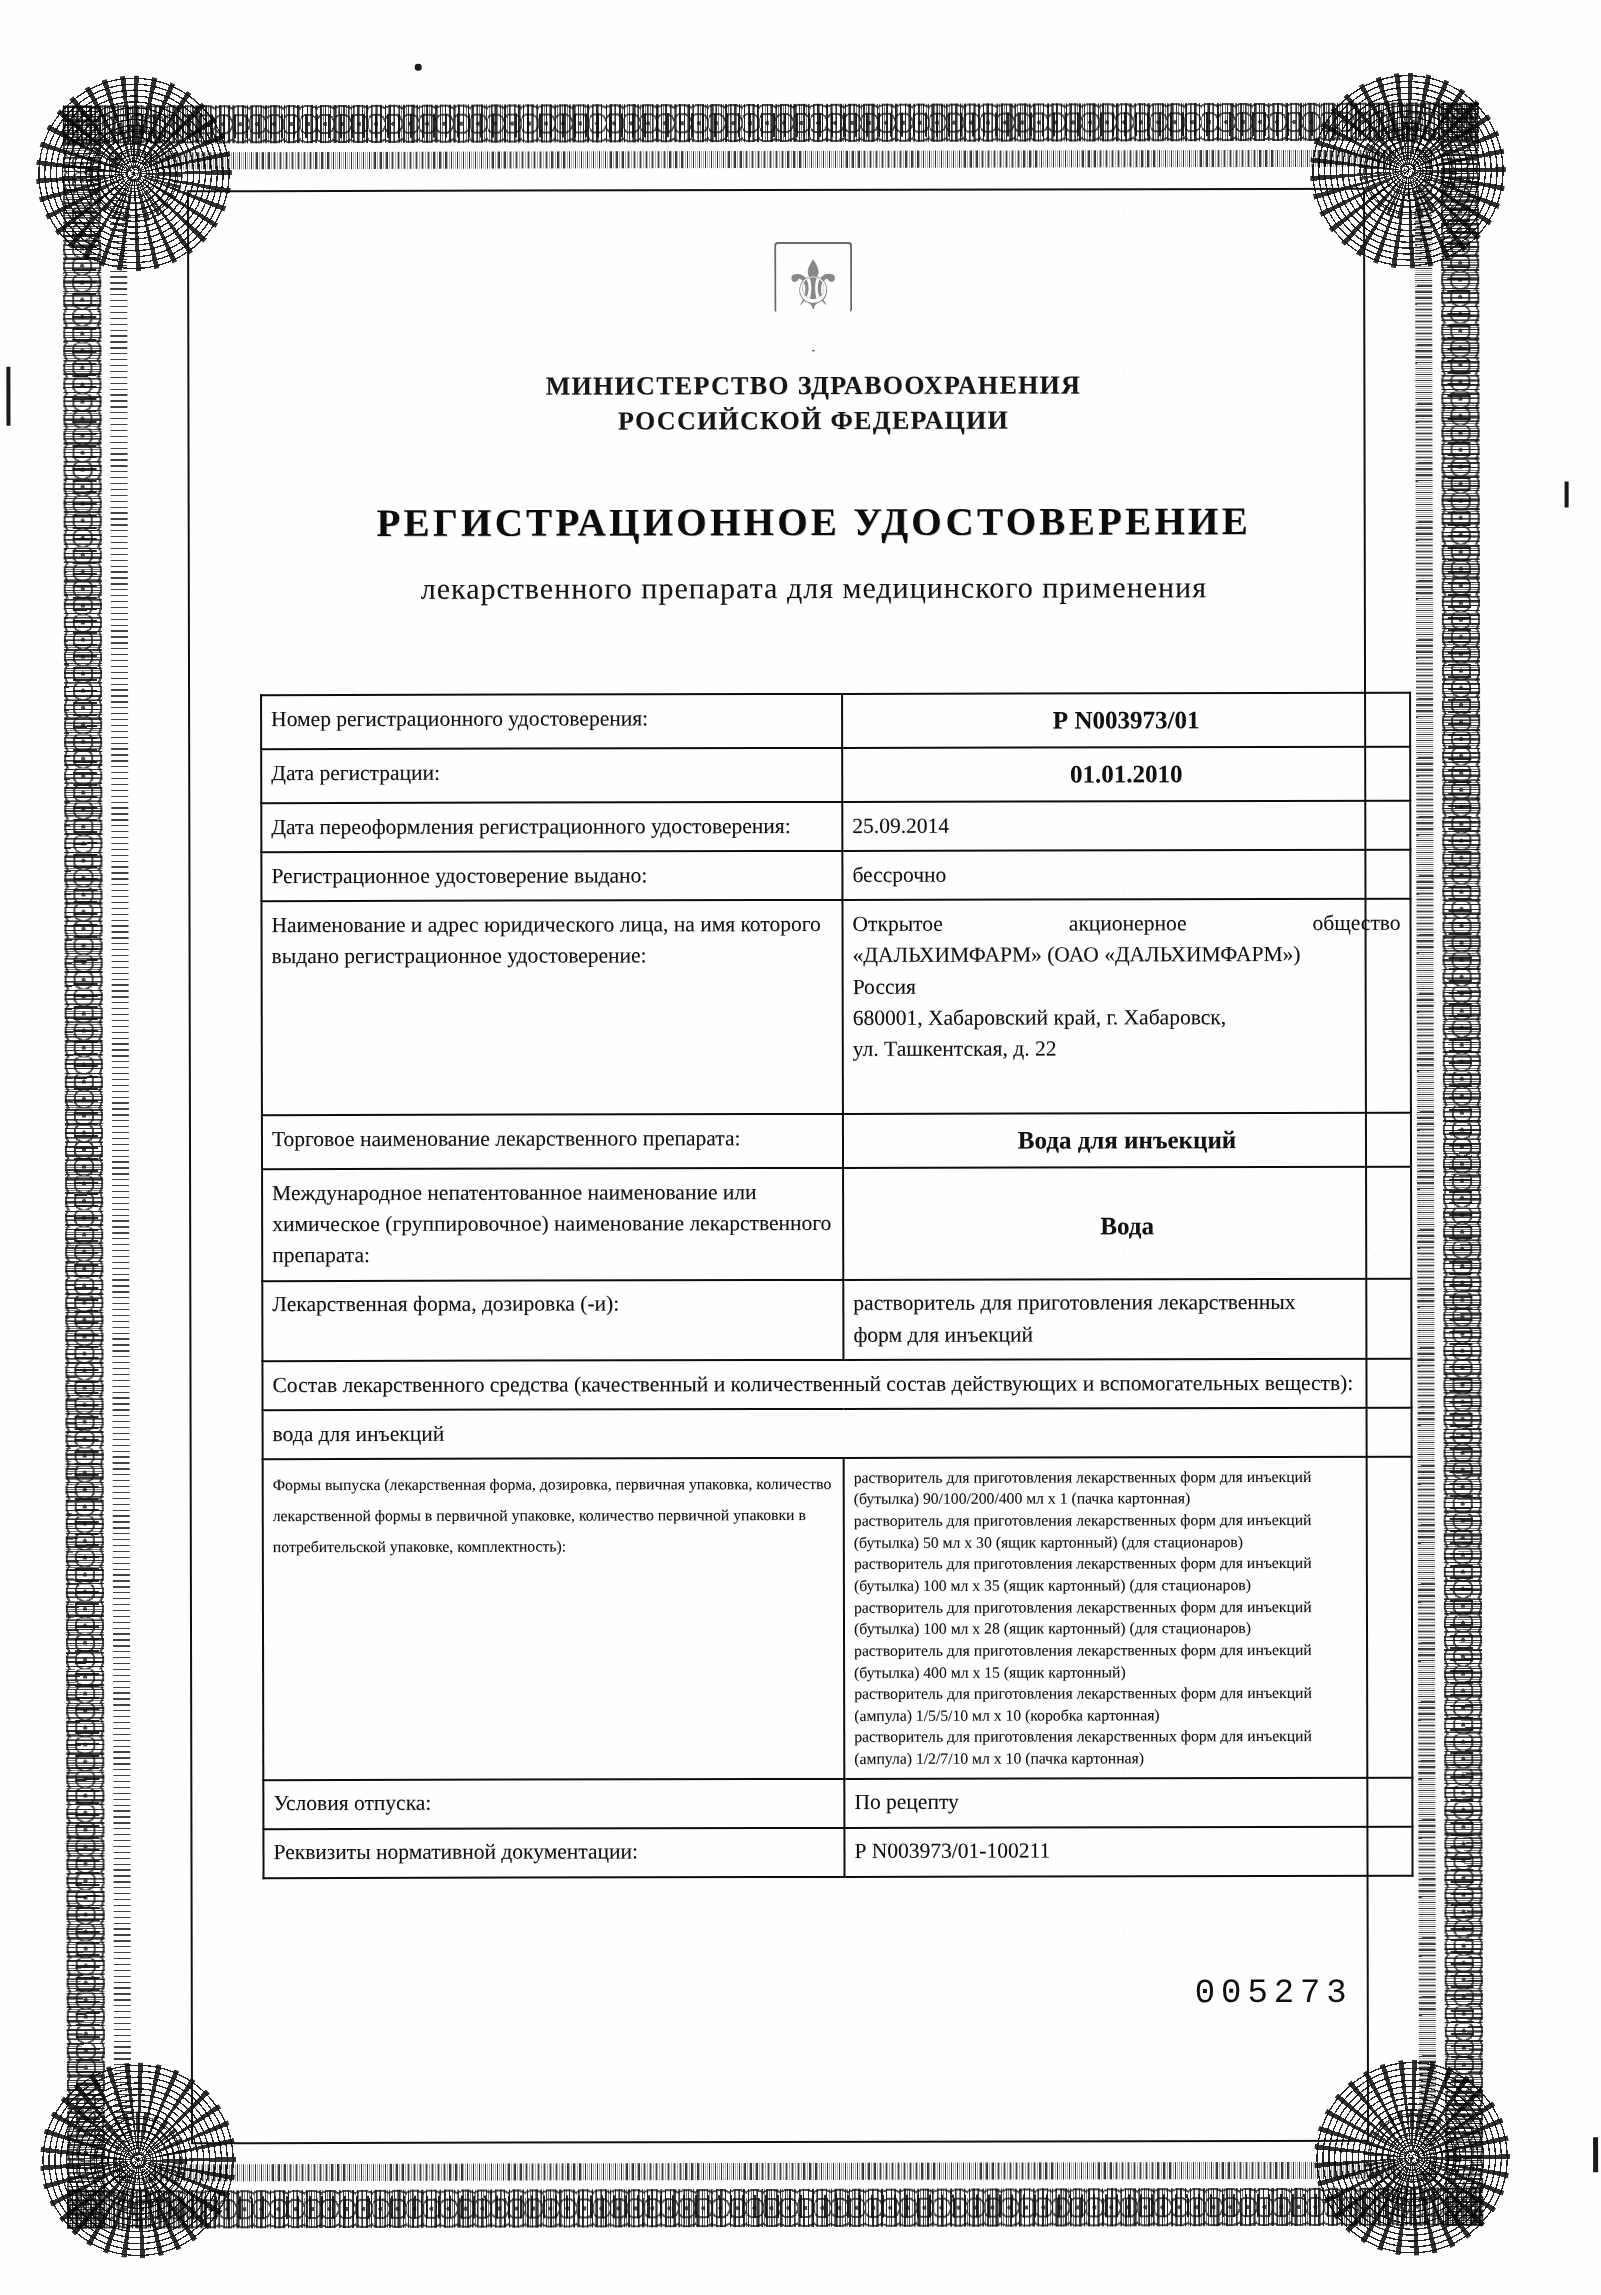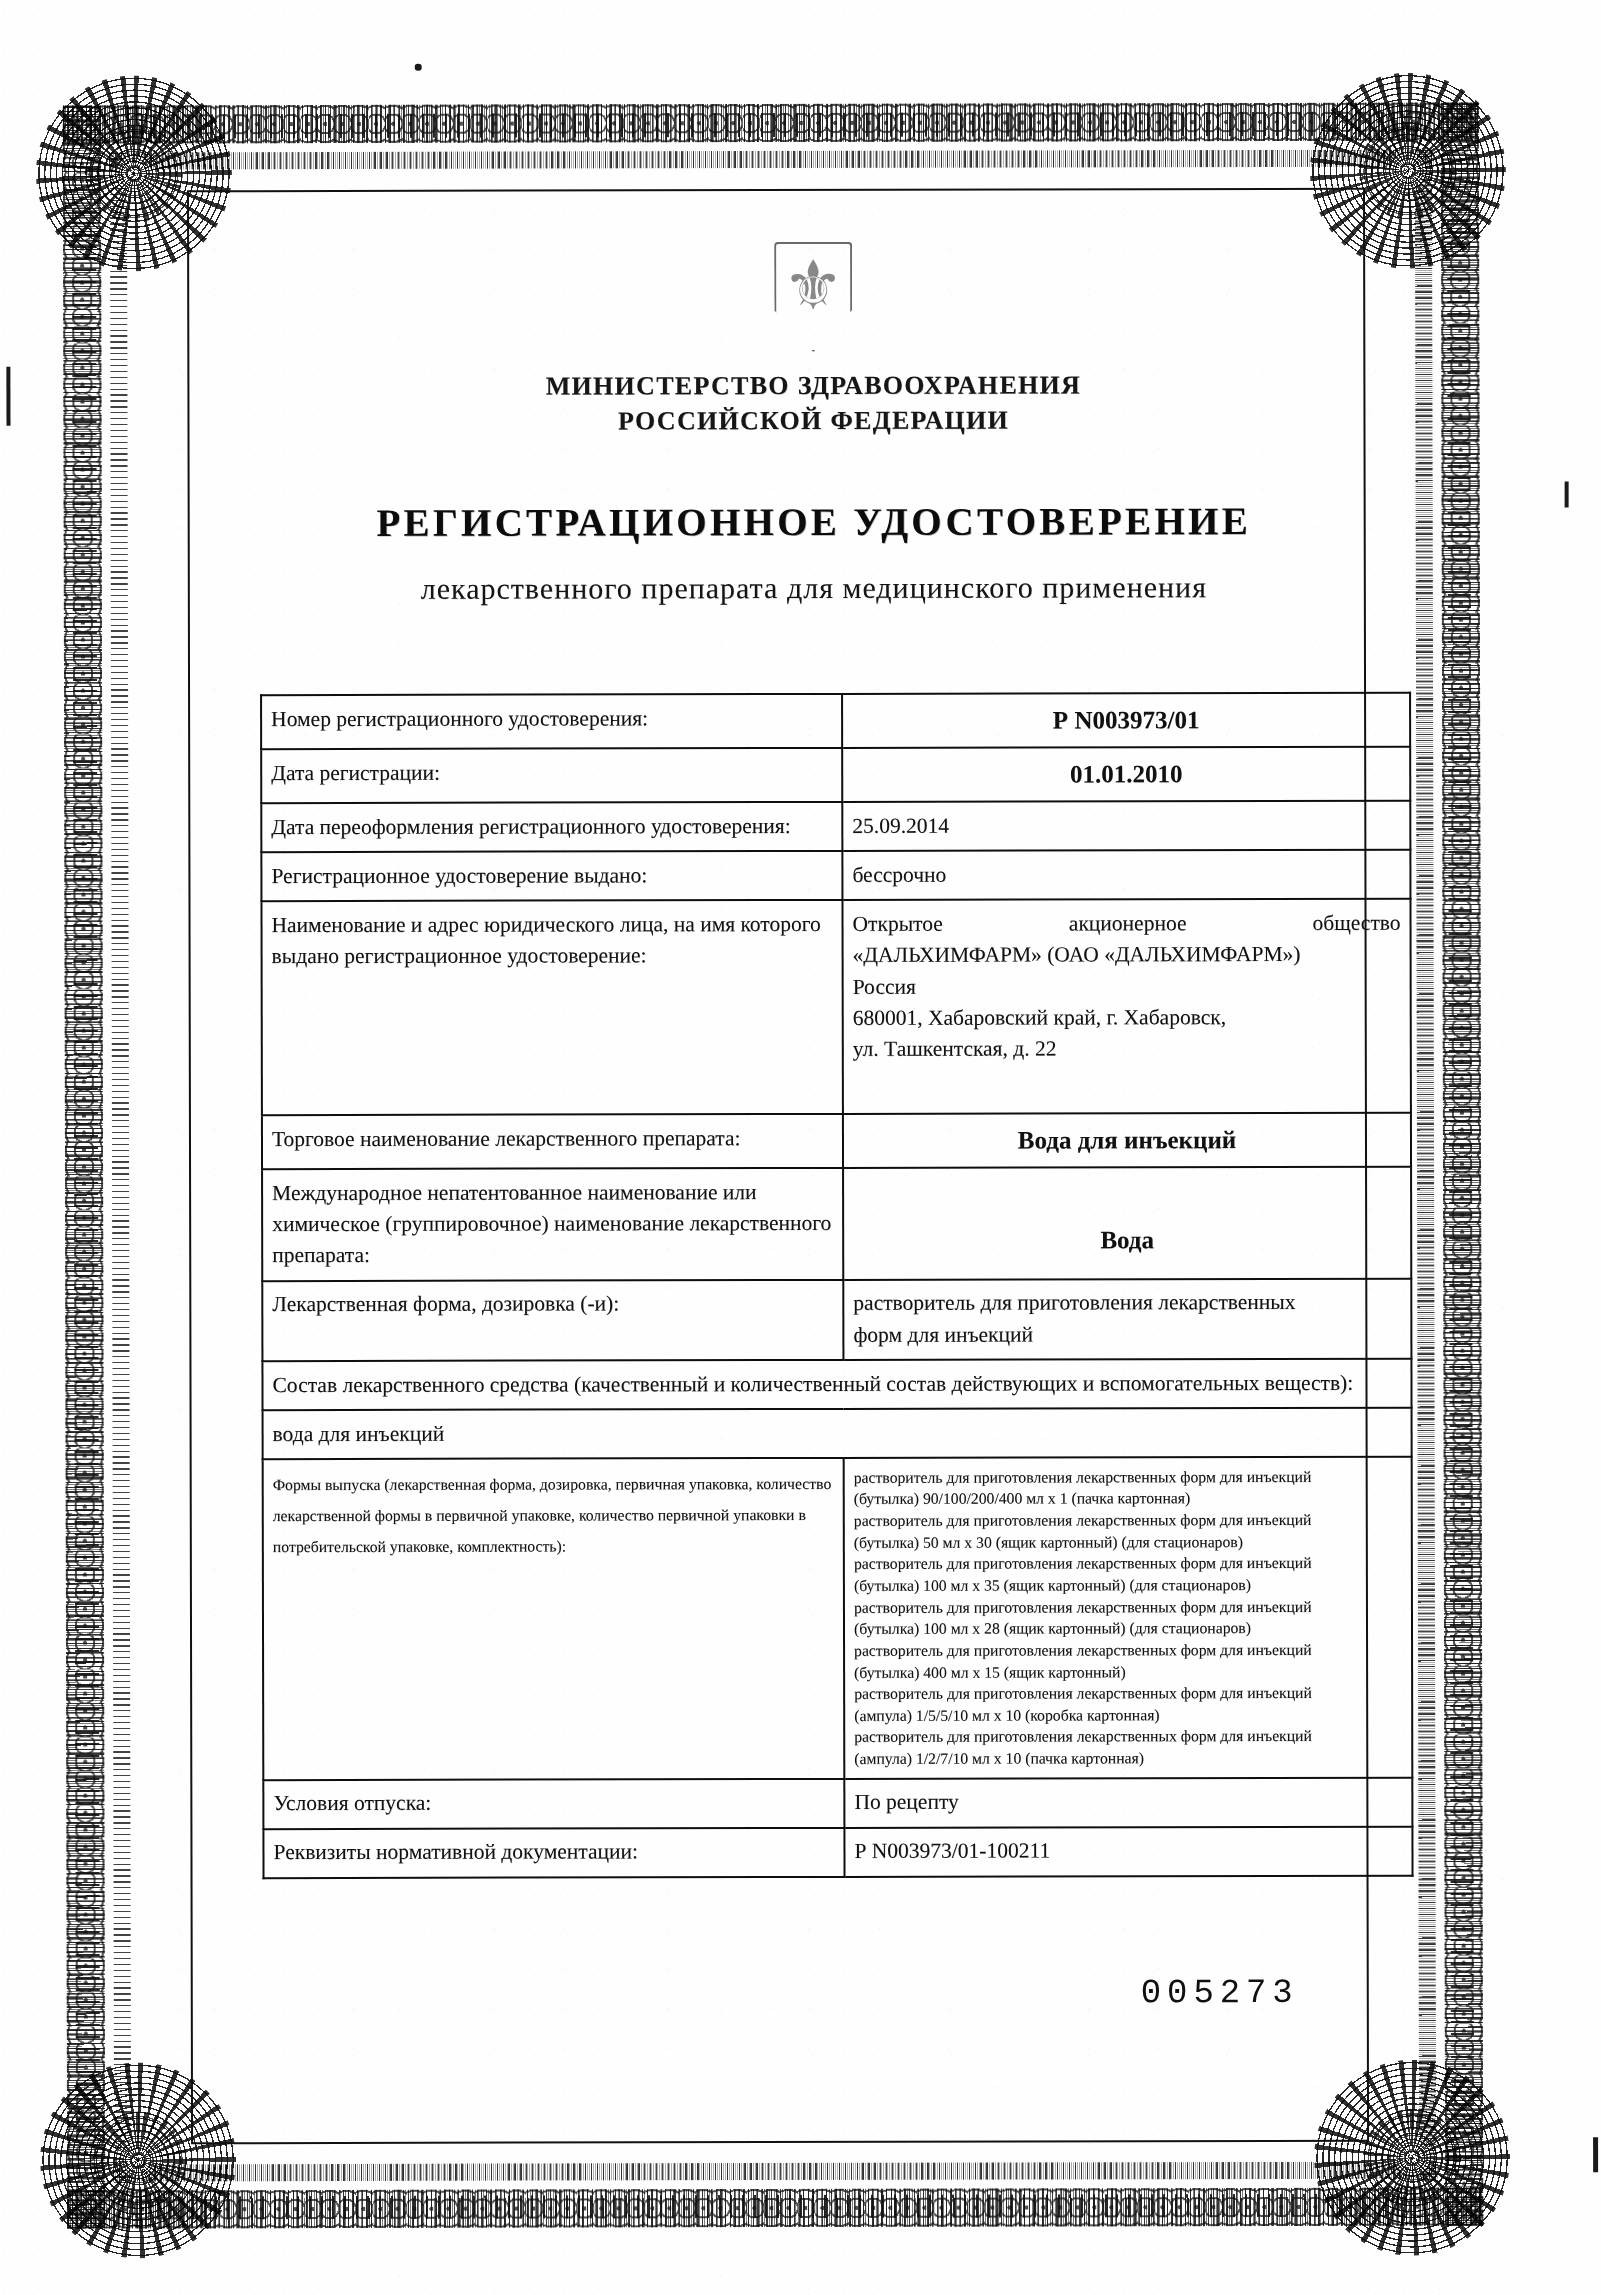--- a/index.html
+++ b/index.html
@@ -126,21 +126,21 @@
   td.span-val{font-size:22px;}
 
   
   .pack-label{font-size:15.7px;line-height:1.42;}
   .pack-list{font-size:15.7px;line-height:1.38;white-space:nowrap;}
   .pack-list .ln{display:block;}
 
   .small-row td{font-size:17.6px;}
 
   
-  #serial{position:absolute;left:1139px;top:1975px;font-size:34px;
+  #serial{position:absolute;left:1193px;top:1975px;font-size:34px;
     letter-spacing:5.9px;font-family:"Liberation Mono","DejaVu Sans Mono",monospace;
     color:#101010;font-weight:400;}
 
   
   #skew{position:absolute;inset:0;transform:rotate(-.12deg);transform-origin:50% 50%;}
 </style>
 </head>
 <body>
 
 <div id="page">
@@ -228,21 +228,21 @@
         <tr>
           <td class="lbl">Торговое наименование лекарственного препарата:</td>
           <td class="val">
             <span class="ctr">Вода для инъекций</span>
           </td>
         </tr>
 
         <tr>
           <td class="lbl">Международное непатентованное наименование или химическое (группировочное) наименование лекарственного препарата:</td>
           <td class="val">
-            <span class="ctr" style="margin-top:46px;text-align:center;">Вода</span>
+            <span class="ctr" style="margin-top:32px;text-align:center;">Вода</span>
           </td>
         </tr>
 
         <tr>
           <td class="lbl">Лекарственная форма, дозировка (-и):</td>
           <td class="val">
             <span class="plain">растворитель для приготовления лекарственных</span>
             <span class="plain">форм для инъекций</span>
           </td>
         </tr>

